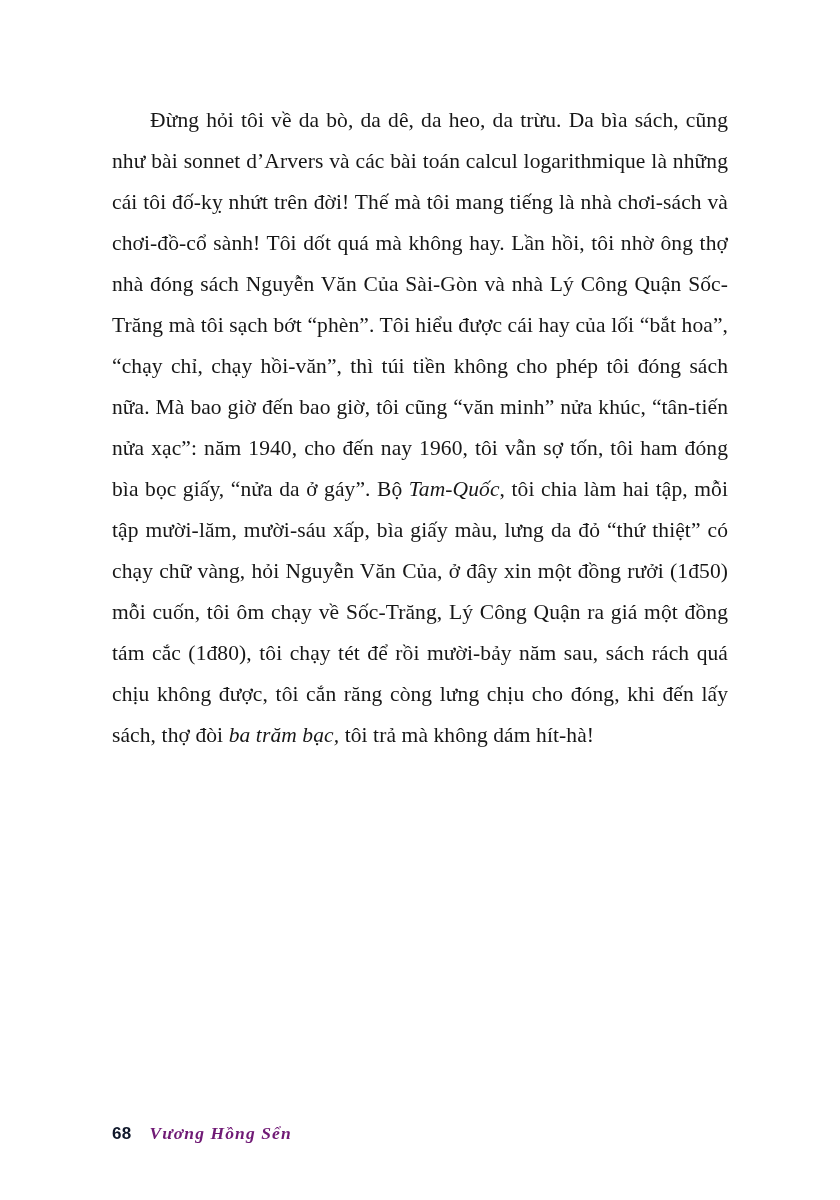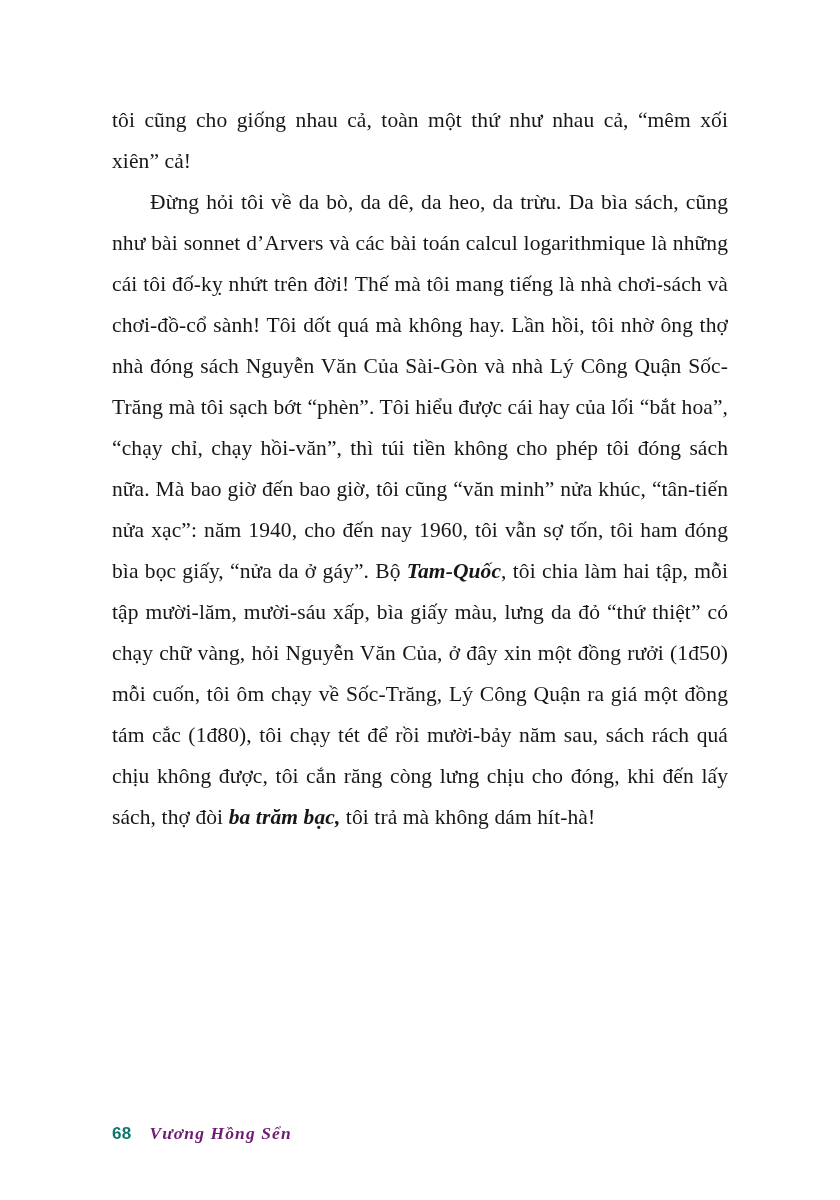--- a/index.html
+++ b/index.html
@@ -30,54 +30,52 @@
     color: #171717;
   }
   .body-text p {
     margin: 0;
   }
   .p-indent {
     text-indent: 38px;
   }
   .it {
     font-style: italic;
-    font-weight: bold;
   }
   .footer {
     position: absolute;
     left: 112px;
     bottom: 56px;
     display: flex;
     align-items: baseline;
     gap: 18px;
   }
   .folio {
     font-family: "Liberation Sans", "DejaVu Sans", sans-serif;
     font-size: 17px;
     font-weight: 700;
-    color: #0f766e;
+    color: #0f172a;
     letter-spacing: 0.3px;
   }
   .running-head {
     font-family: "Liberation Serif", "DejaVu Serif", serif;
     font-size: 17.5px;
     font-weight: 700;
     font-style: italic;
     letter-spacing: 1.1px;
     color: #701a75;
   }
 </style>
 </head>
 <body>
 
 <div class="page">
 
   <div class="body-text">
 
-    <p>tôi cũng cho giống nhau cả, toàn một thứ như nhau cả, “mêm xối xiên” cả!</p>
 
     <p class="p-indent"><span>Đừng hỏi tôi về da bò, da dê, da heo, da trừu. Da bìa sách, cũng như bài sonnet d’Arvers và các bài toán calcul logarithmique là những cái tôi đố-kỵ nhứt trên đời! Thế mà tôi mang tiếng là nhà chơi-sách và chơi-đồ-cổ sành! Tôi dốt quá mà không hay. Lần hồi, tôi nhờ ông thợ nhà đóng sách Nguyễn Văn Của Sài-Gòn và nhà Lý Công Quận Sốc-Trăng mà tôi sạch bớt “phèn”. Tôi hiểu được cái hay của lối “bắt hoa”, “chạy chỉ, chạy hồi-văn”, thì túi tiền không cho phép tôi đóng sách nữa. Mà bao giờ đến bao giờ, tôi cũng “văn minh” nửa khúc, “tân-tiến nửa xạc”: năm 1940, cho đến nay 1960, tôi vẫn sợ tốn, tôi ham đóng bìa bọc giấy, “nửa da ở gáy”. Bộ </span><span class="it">Tam-Quốc</span><span>, tôi chia làm hai tập, mỗi tập mười-lăm, mười-sáu xấp, bìa giấy màu, lưng da đỏ “thứ thiệt” có chạy chữ vàng, hỏi Nguyễn Văn Của, ở đây xin một đồng rưởi (1đ50) mỗi cuốn, tôi ôm chạy về Sốc-Trăng, Lý Công Quận ra giá một đồng tám cắc (1đ80), tôi chạy tét để rồi mười-bảy năm sau, sách rách quá chịu không được, tôi cắn răng còng lưng chịu cho đóng, khi đến lấy sách, thợ đòi </span><span class="it">ba trăm bạc,</span><span> tôi trả mà không dám hít-hà!</span></p>
 
 
   </div>
 
   <div class="footer">
     <span class="folio">68</span>
     <span class="running-head">Vương Hồng Sển</span>
   </div>

